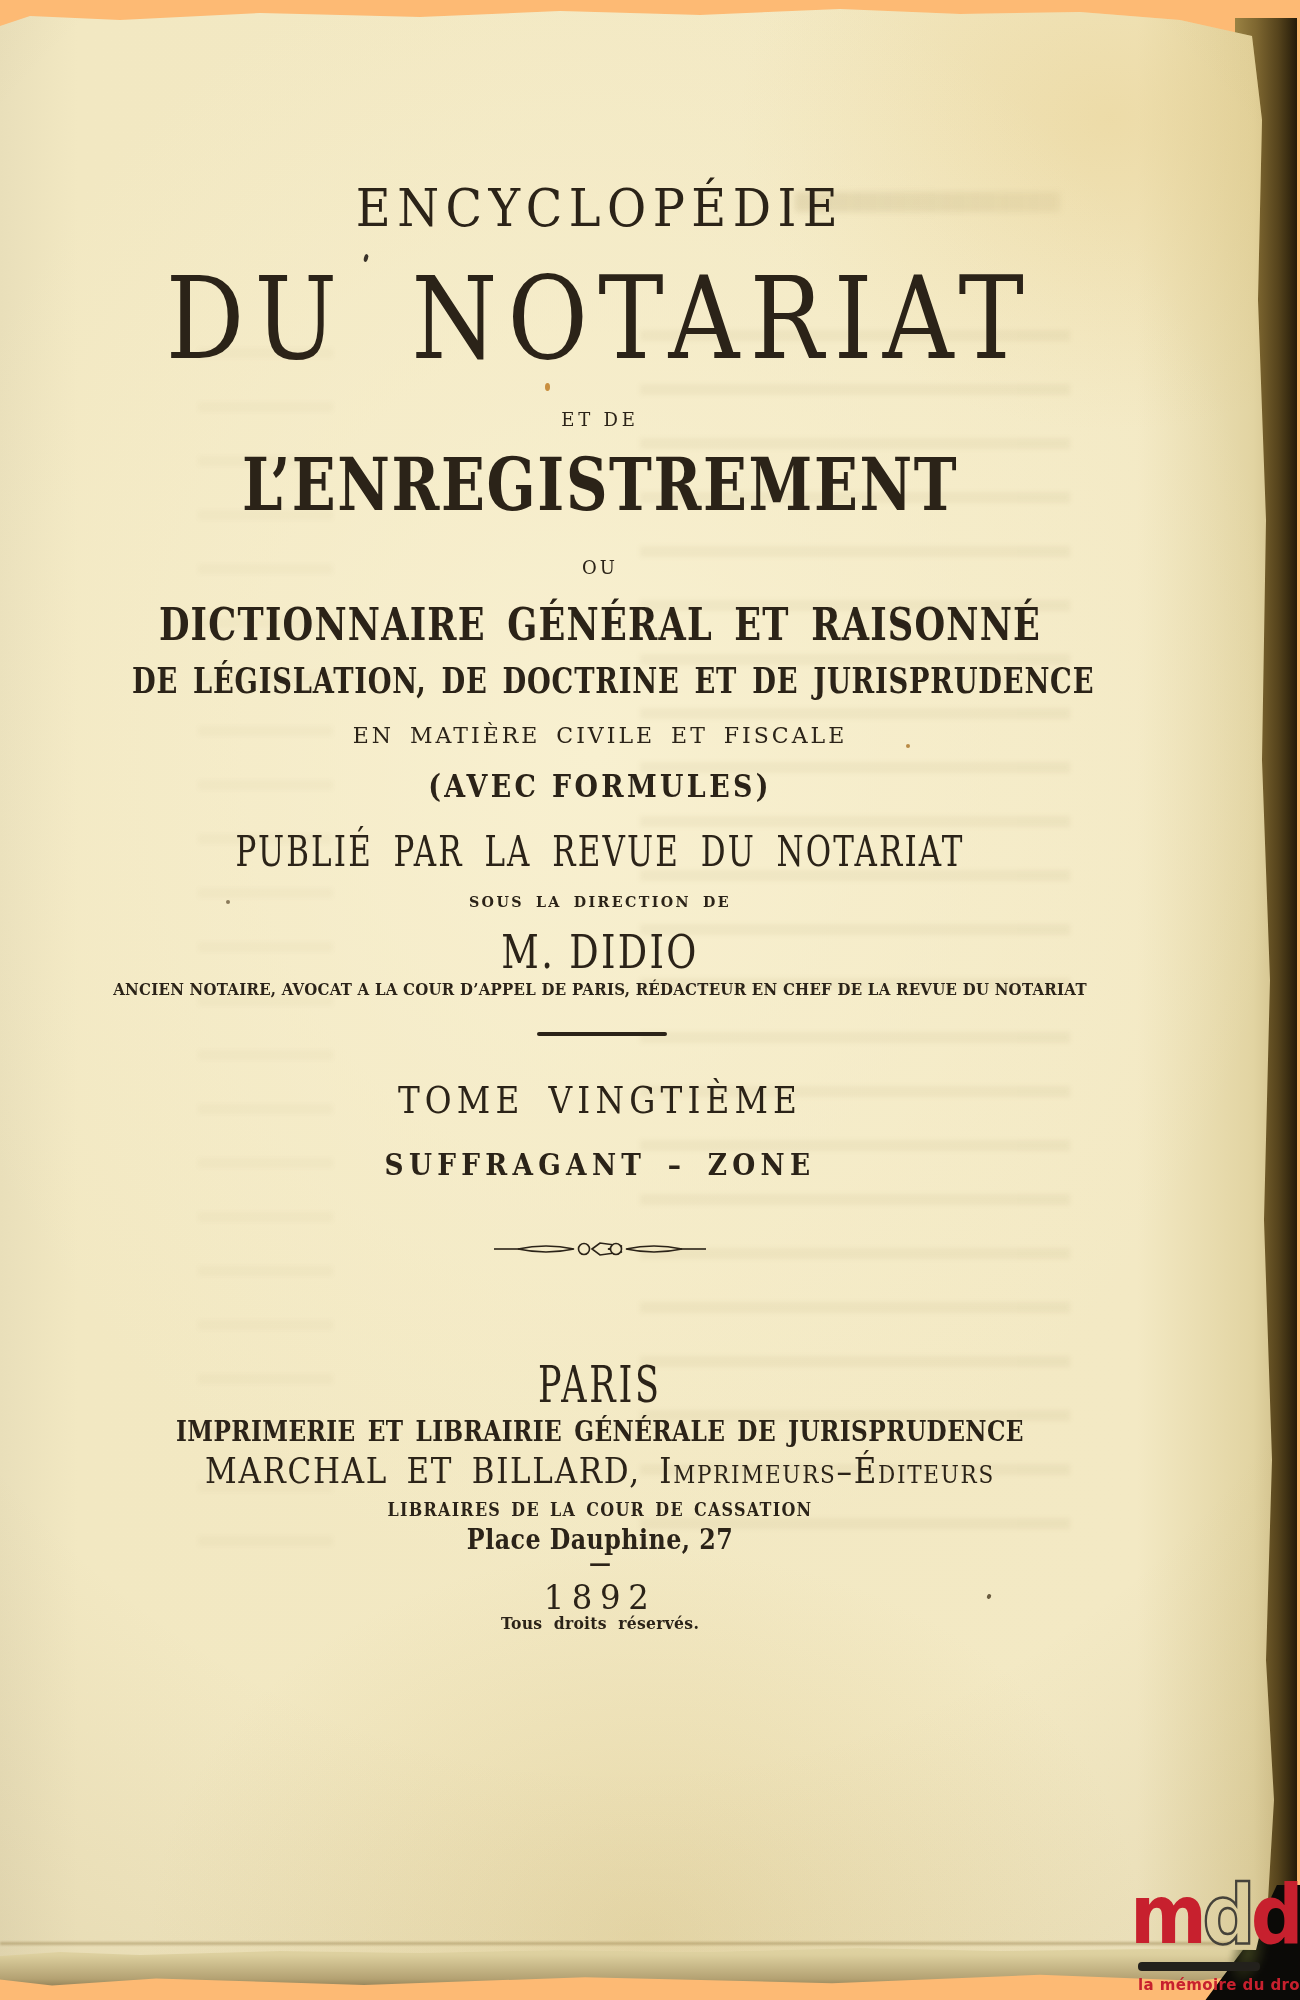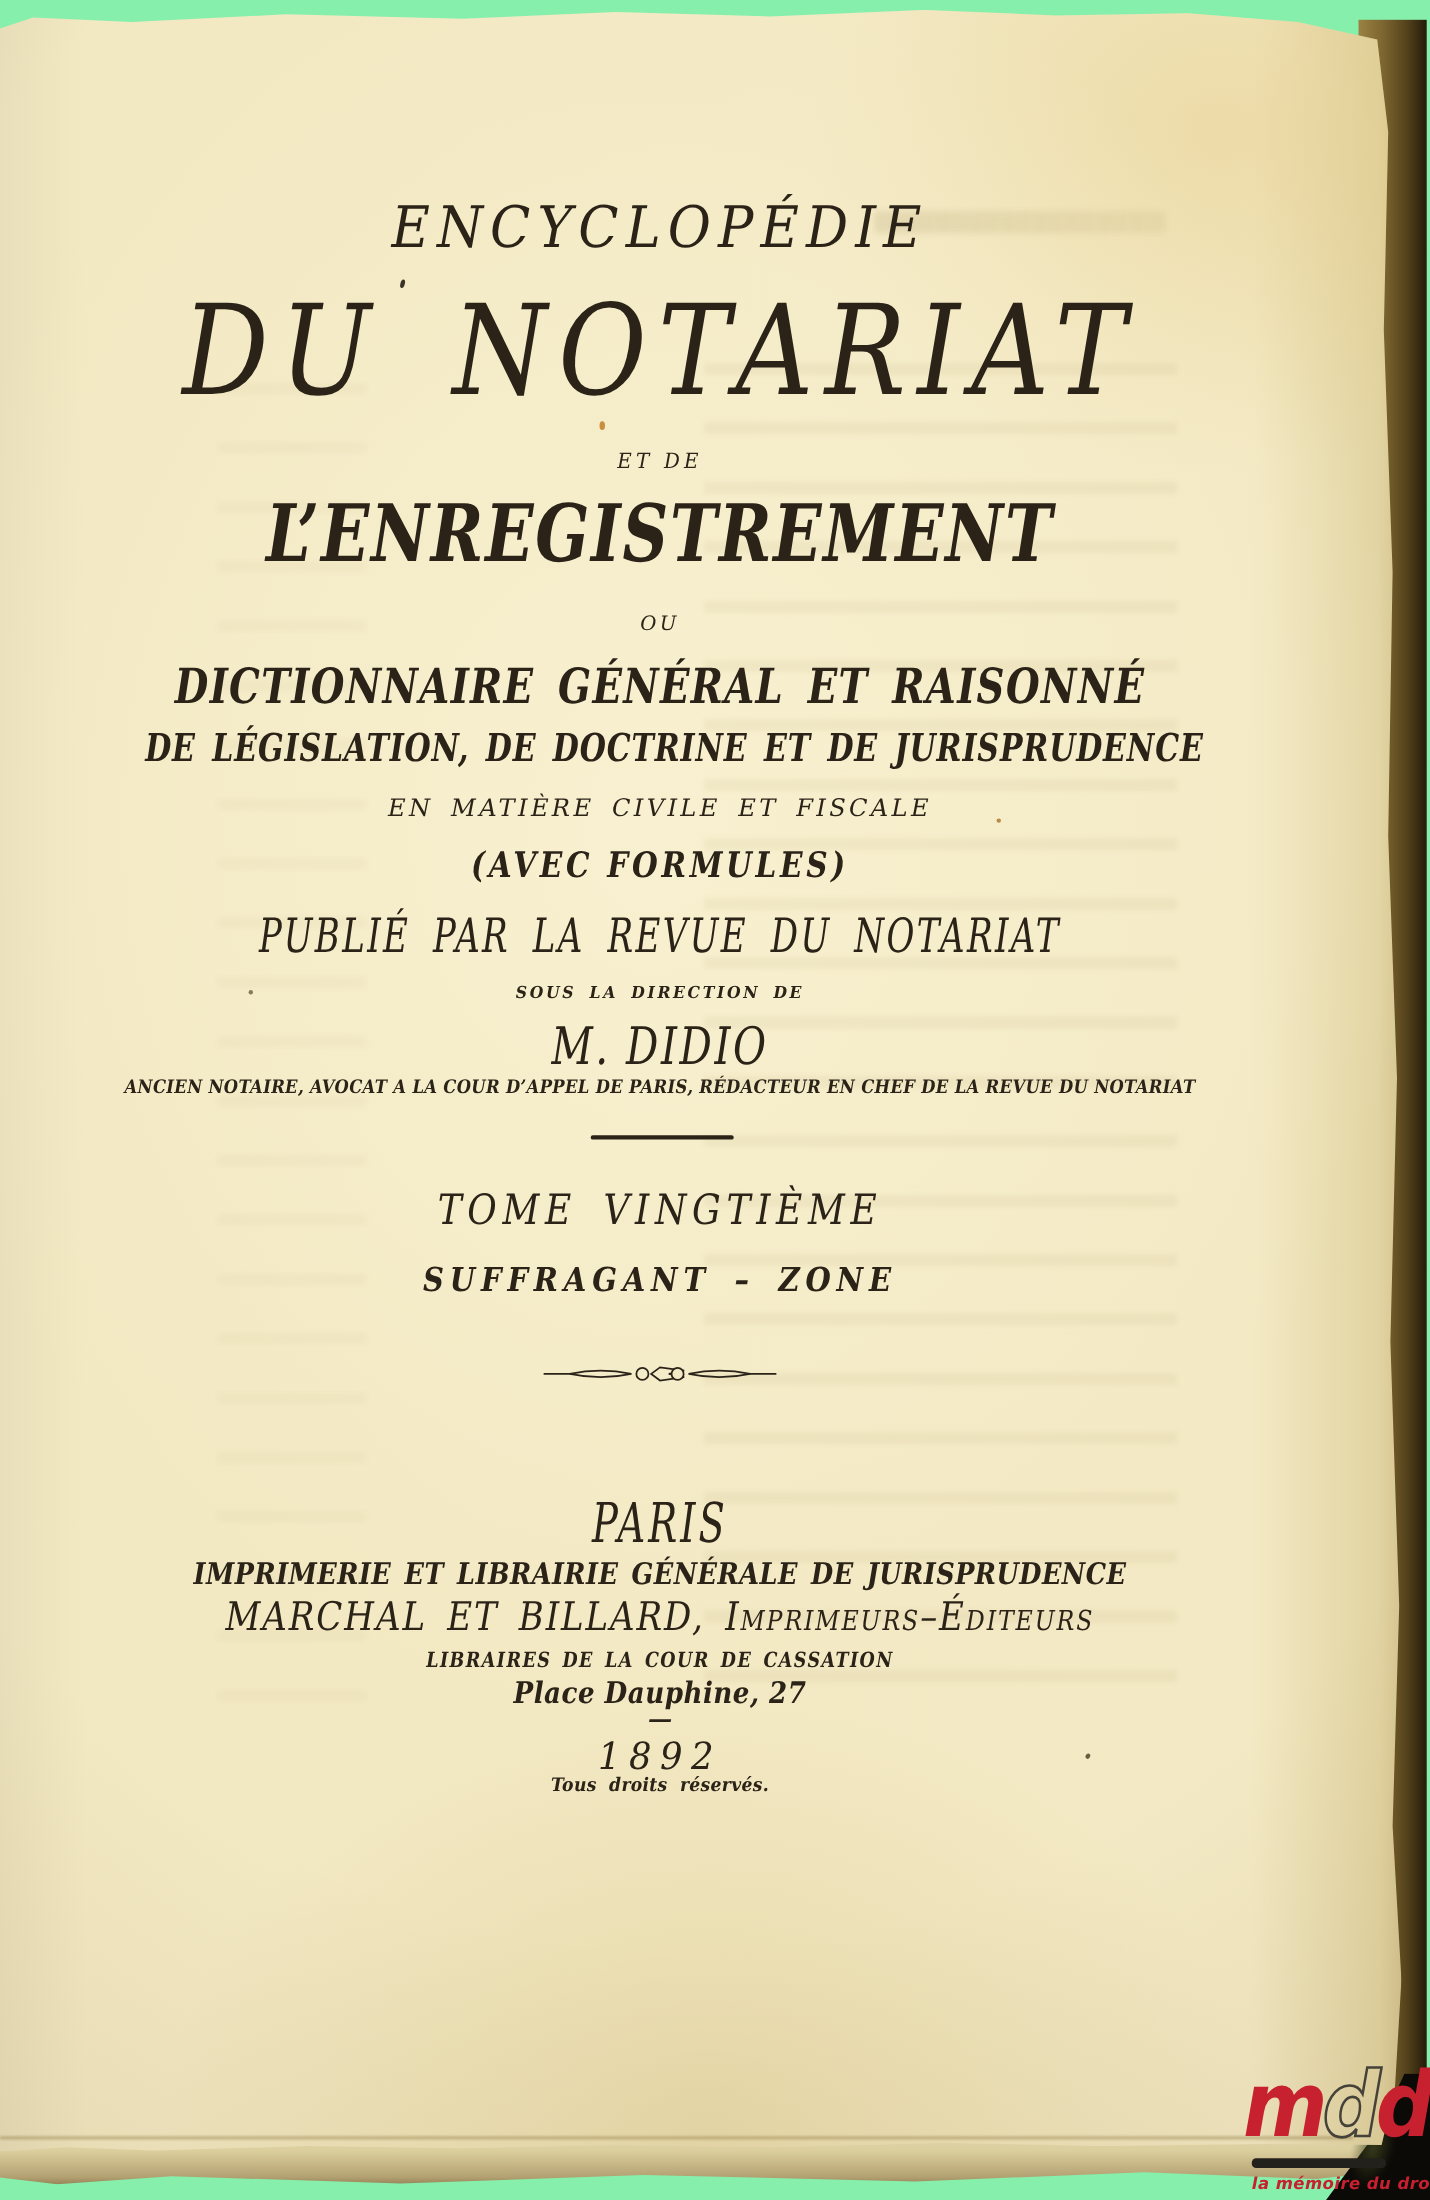--- a/index.html
+++ b/index.html
@@ -1,17 +1,17 @@
 <!DOCTYPE html>
 <html><head>
 <meta charset="utf-8">
 <style>
   html,body{margin:0;padding:0;background:#0b0a07;}
-  .scene{position:relative;width:1300px;height:2000px;background:#86efac;overflow:hidden;
-         font-family:"DejaVu Serif", serif;font-style:italic;}
+  .scene{position:relative;width:1300px;height:2000px;background:#fdba74;overflow:hidden;
+         font-family:"DejaVu Serif", serif;}
 
   
   .edge-right{position:absolute;left:1235px;top:18px;width:62px;height:1950px;
     background:linear-gradient(90deg,#9a8243 0%,#7d6630 35%,#55431c 70%,#241b09 100%);}
   
   .edge-bottom{position:absolute;left:0;top:1928px;width:1300px;height:60px;
     background:linear-gradient(180deg,#e8dcb0 0%,#dccf9e 45%,#b3a172 85%,#8d7c52 100%);
     clip-path:polygon(0 0,100% 0,100% 70%,92% 88%,80% 78%,64% 92%,45% 82%,28% 95%,12% 84%,4% 96%,0 86%);}
   
   .corner-wedge{position:absolute;left:1195px;top:1885px;width:105px;height:115px;background:#0b0a07;

